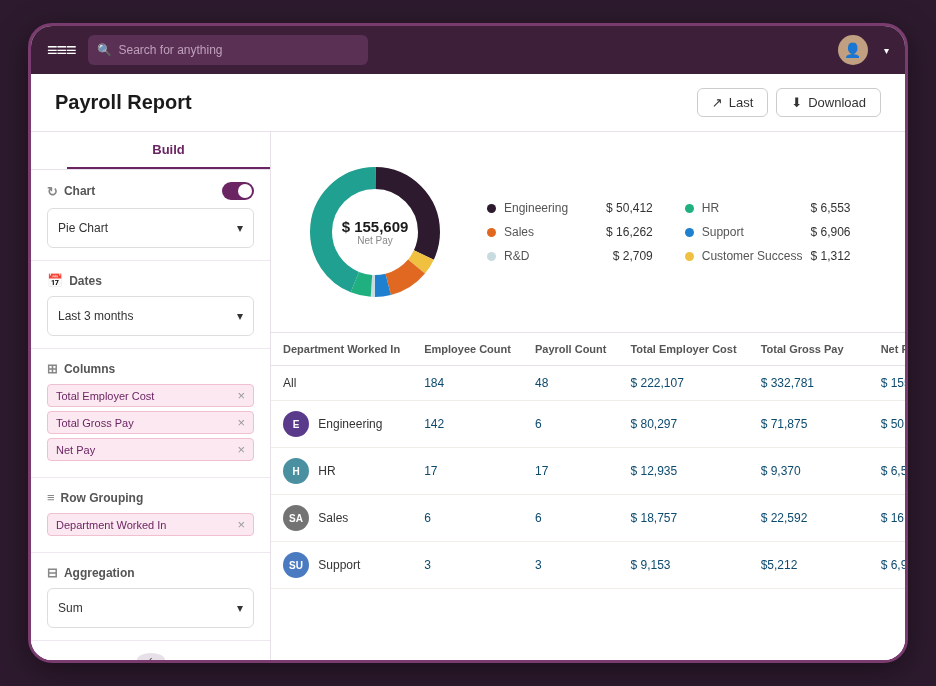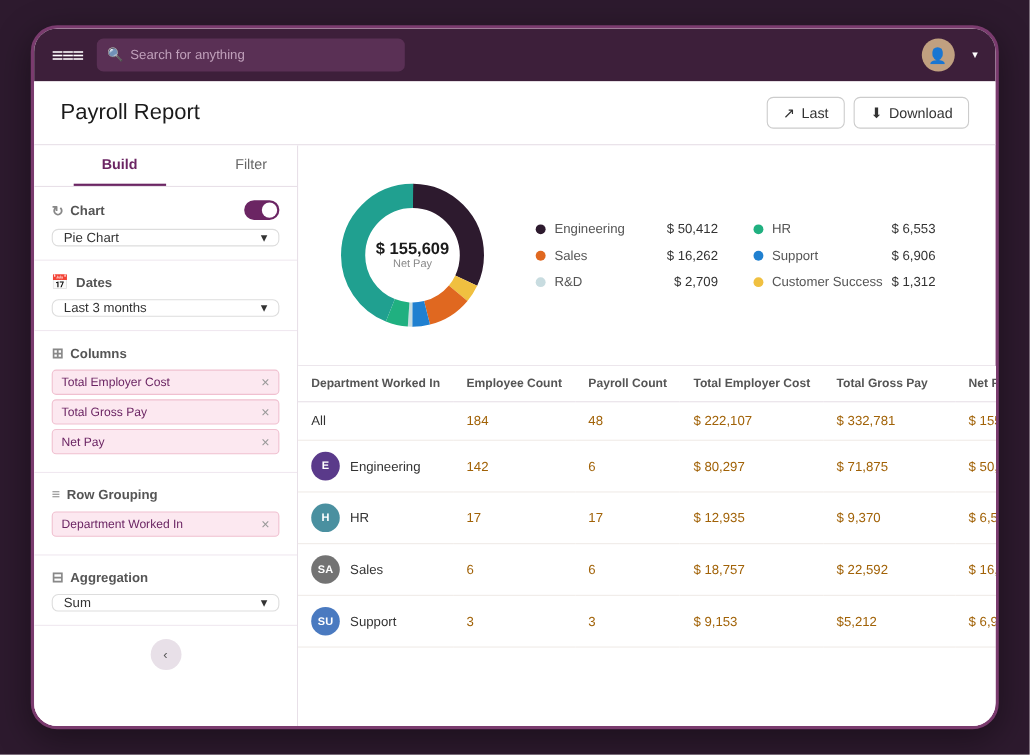--- a/index.html
+++ b/index.html
@@ -82,21 +82,21 @@
     .page-header {
       background: #fff;
       padding: 14px 24px;
       display: flex;
       align-items: center;
       border-bottom: 1px solid #e8e0e8;
       flex-shrink: 0;
     }
     .page-title {
       font-size: 20px;
-      font-weight: 400;
+      font-weight: 700;
       color: #1a1a1a;
     }
     .page-header-actions {
       margin-left: auto;
       display: flex;
       gap: 8px;
     }
     .btn-outline {
       border: 1px solid #ccc;
       background: #fff;
@@ -179,21 +179,21 @@
       background: #fff;
       border-radius: 50%;
       position: absolute;
       top: 2px;
       right: 2px;
     }
     .select-box {
       width: 100%;
       border: 1px solid #ddd;
       border-radius: 6px;
-      padding: 0 10px;
+      padding: 12px 10px;
       font-size: 12px;
       color: #333;
       background: #fff;
       display: flex;
       align-items: center;
       justify-content: space-between;
       cursor: pointer;
     }
     .chip {
       display: flex;
@@ -305,21 +305,21 @@
       white-space: nowrap;
     }
     tbody tr {
       border-bottom: 1px solid #f0ece8;
     }
     tbody td {
       padding: 10px 12px;
       color: #333;
       font-size: 12px;
     }
-    .link-cell { color: #a16207; cursor: pointer; }
+    .link-cell { color: #0c4a6e; cursor: pointer; }
     .dept-badge {
       width: 26px;
       height: 26px;
       border-radius: 50%;
       display: inline-flex;
       align-items: center;
       justify-content: center;
       font-size: 10px;
       font-weight: 700;
       color: #fff;
@@ -365,21 +365,20 @@
         </button>
       </div>
     </div>
 
     <div class="content-area">
 
       <div class="left-sidebar">
 
         <div class="tab-bar">
           <div class="tab-item active">Build</div>
-          <div class="tab-item">Filter</div>
         </div>
 
         <div class="sidebar-section">
           <div class="sidebar-section-header">
             <span class="sidebar-section-title">
               <span class="section-icon">↻</span>
               <span>Chart</span>
             </span>
             <div class="toggle-switch"></div>
           </div>

